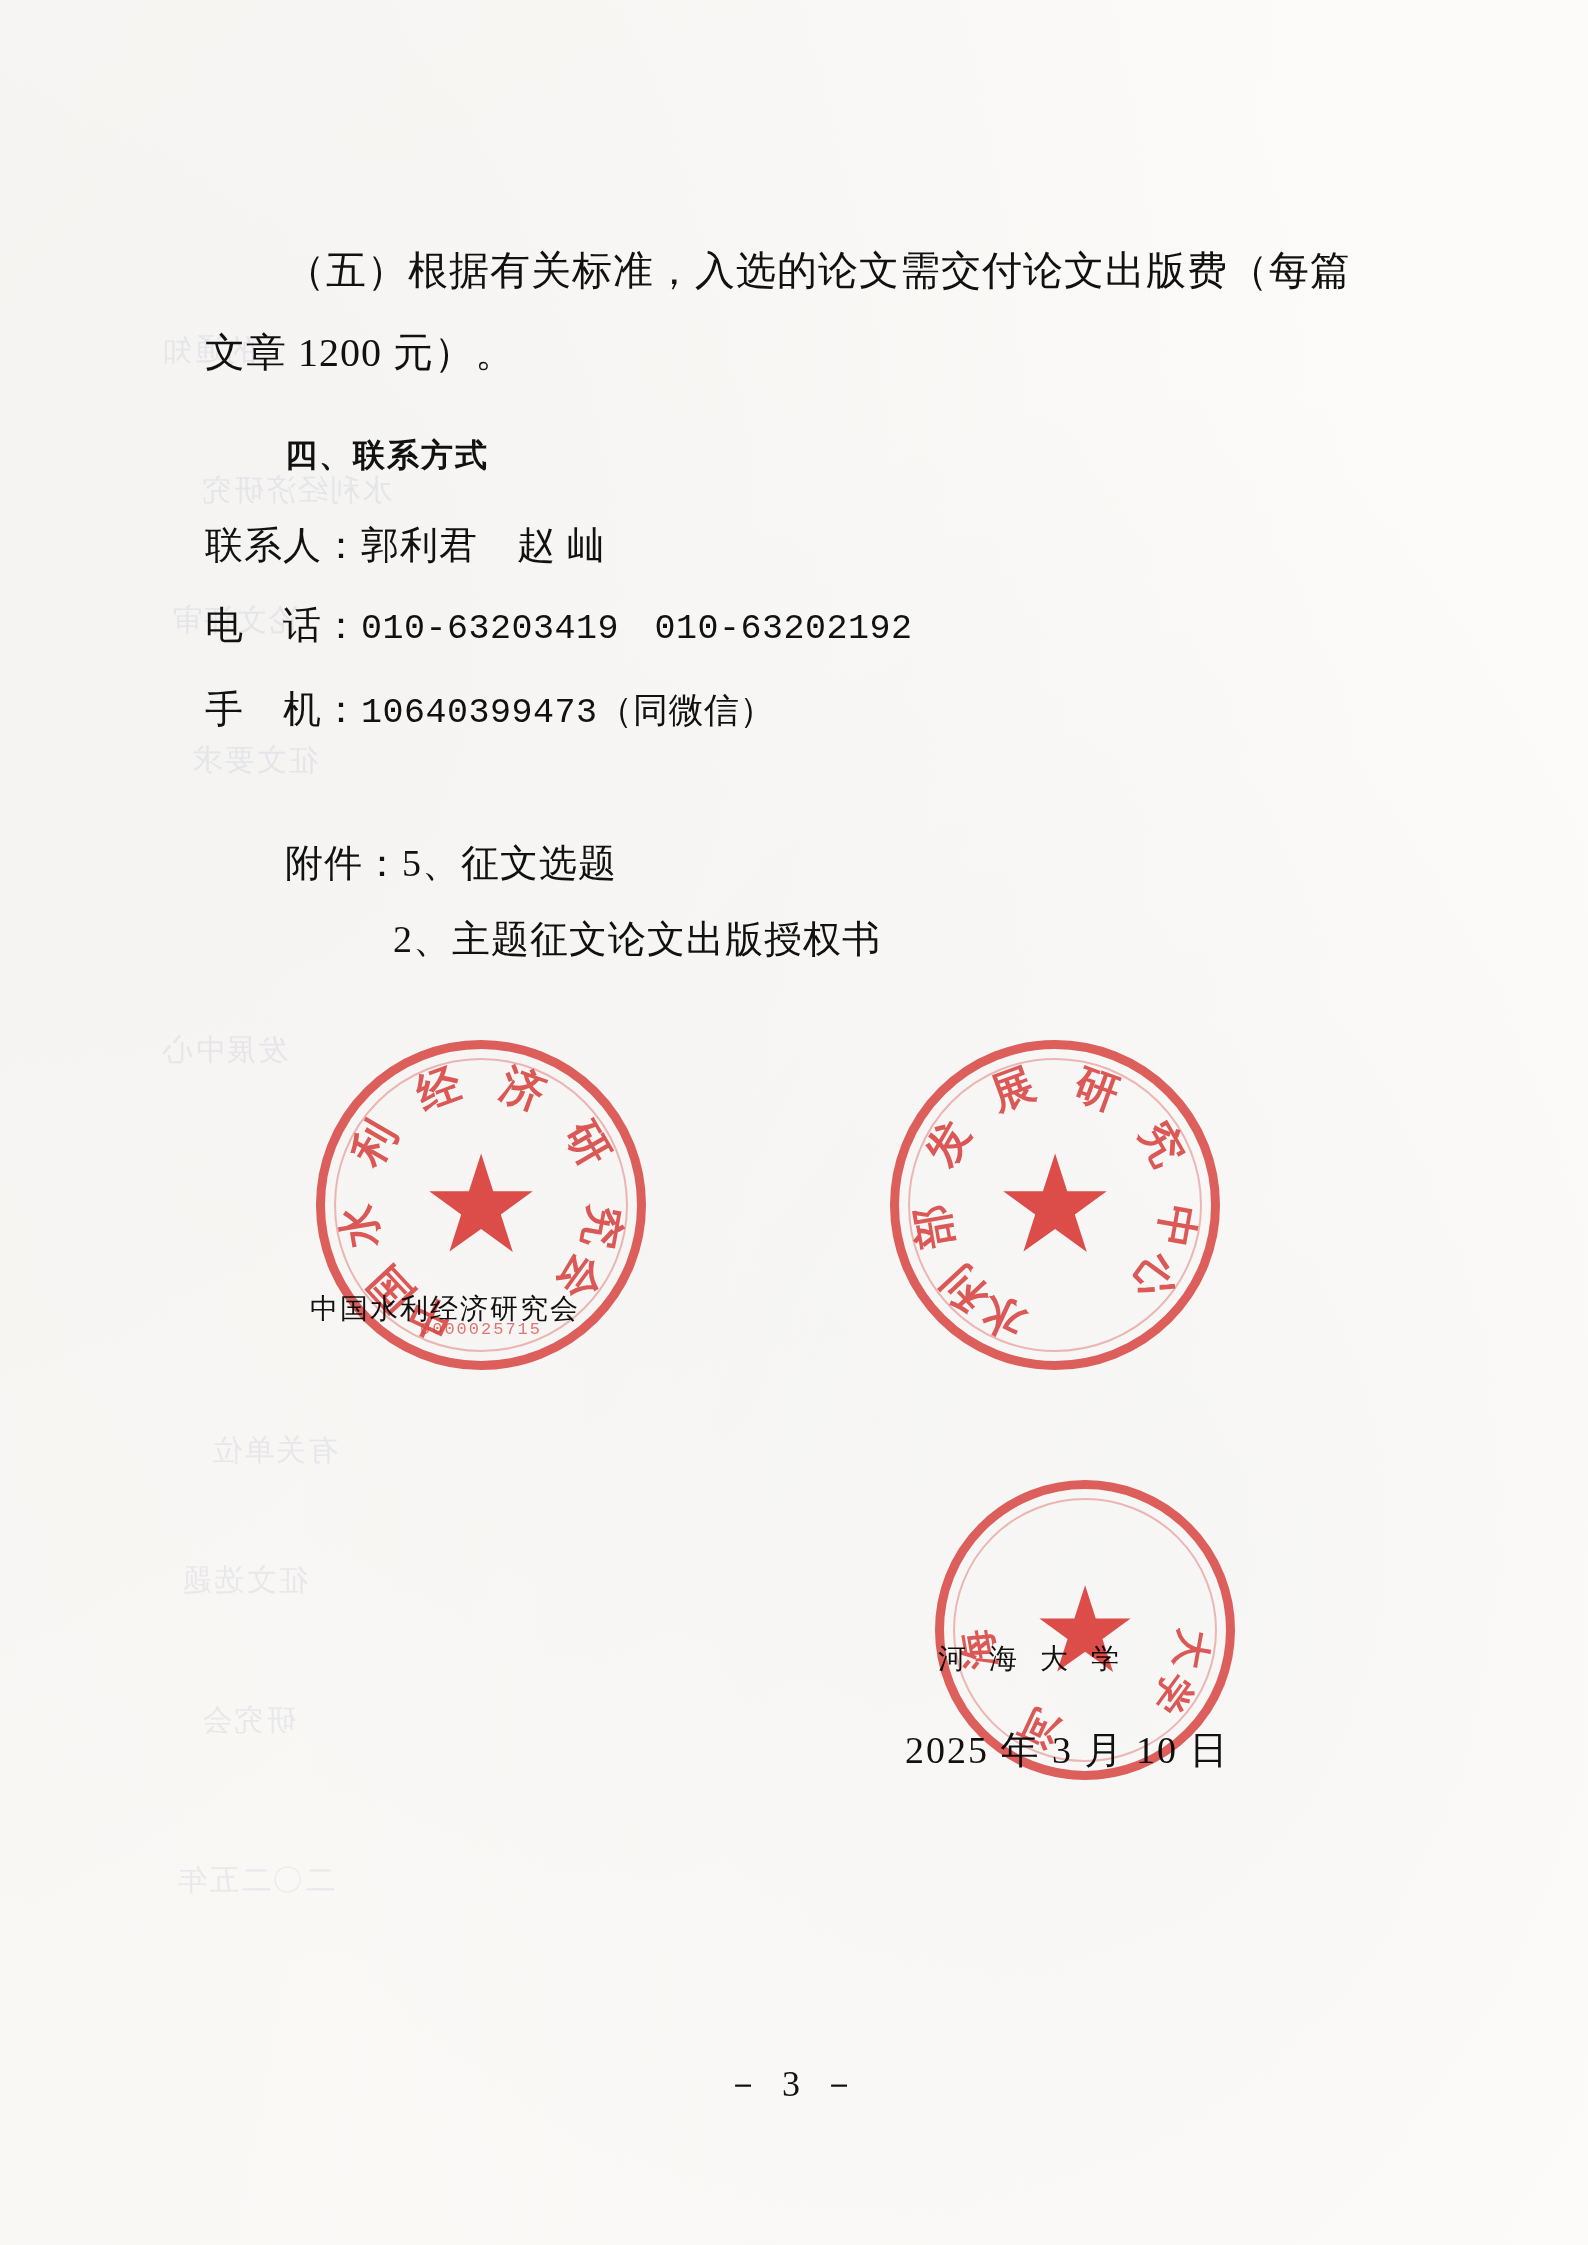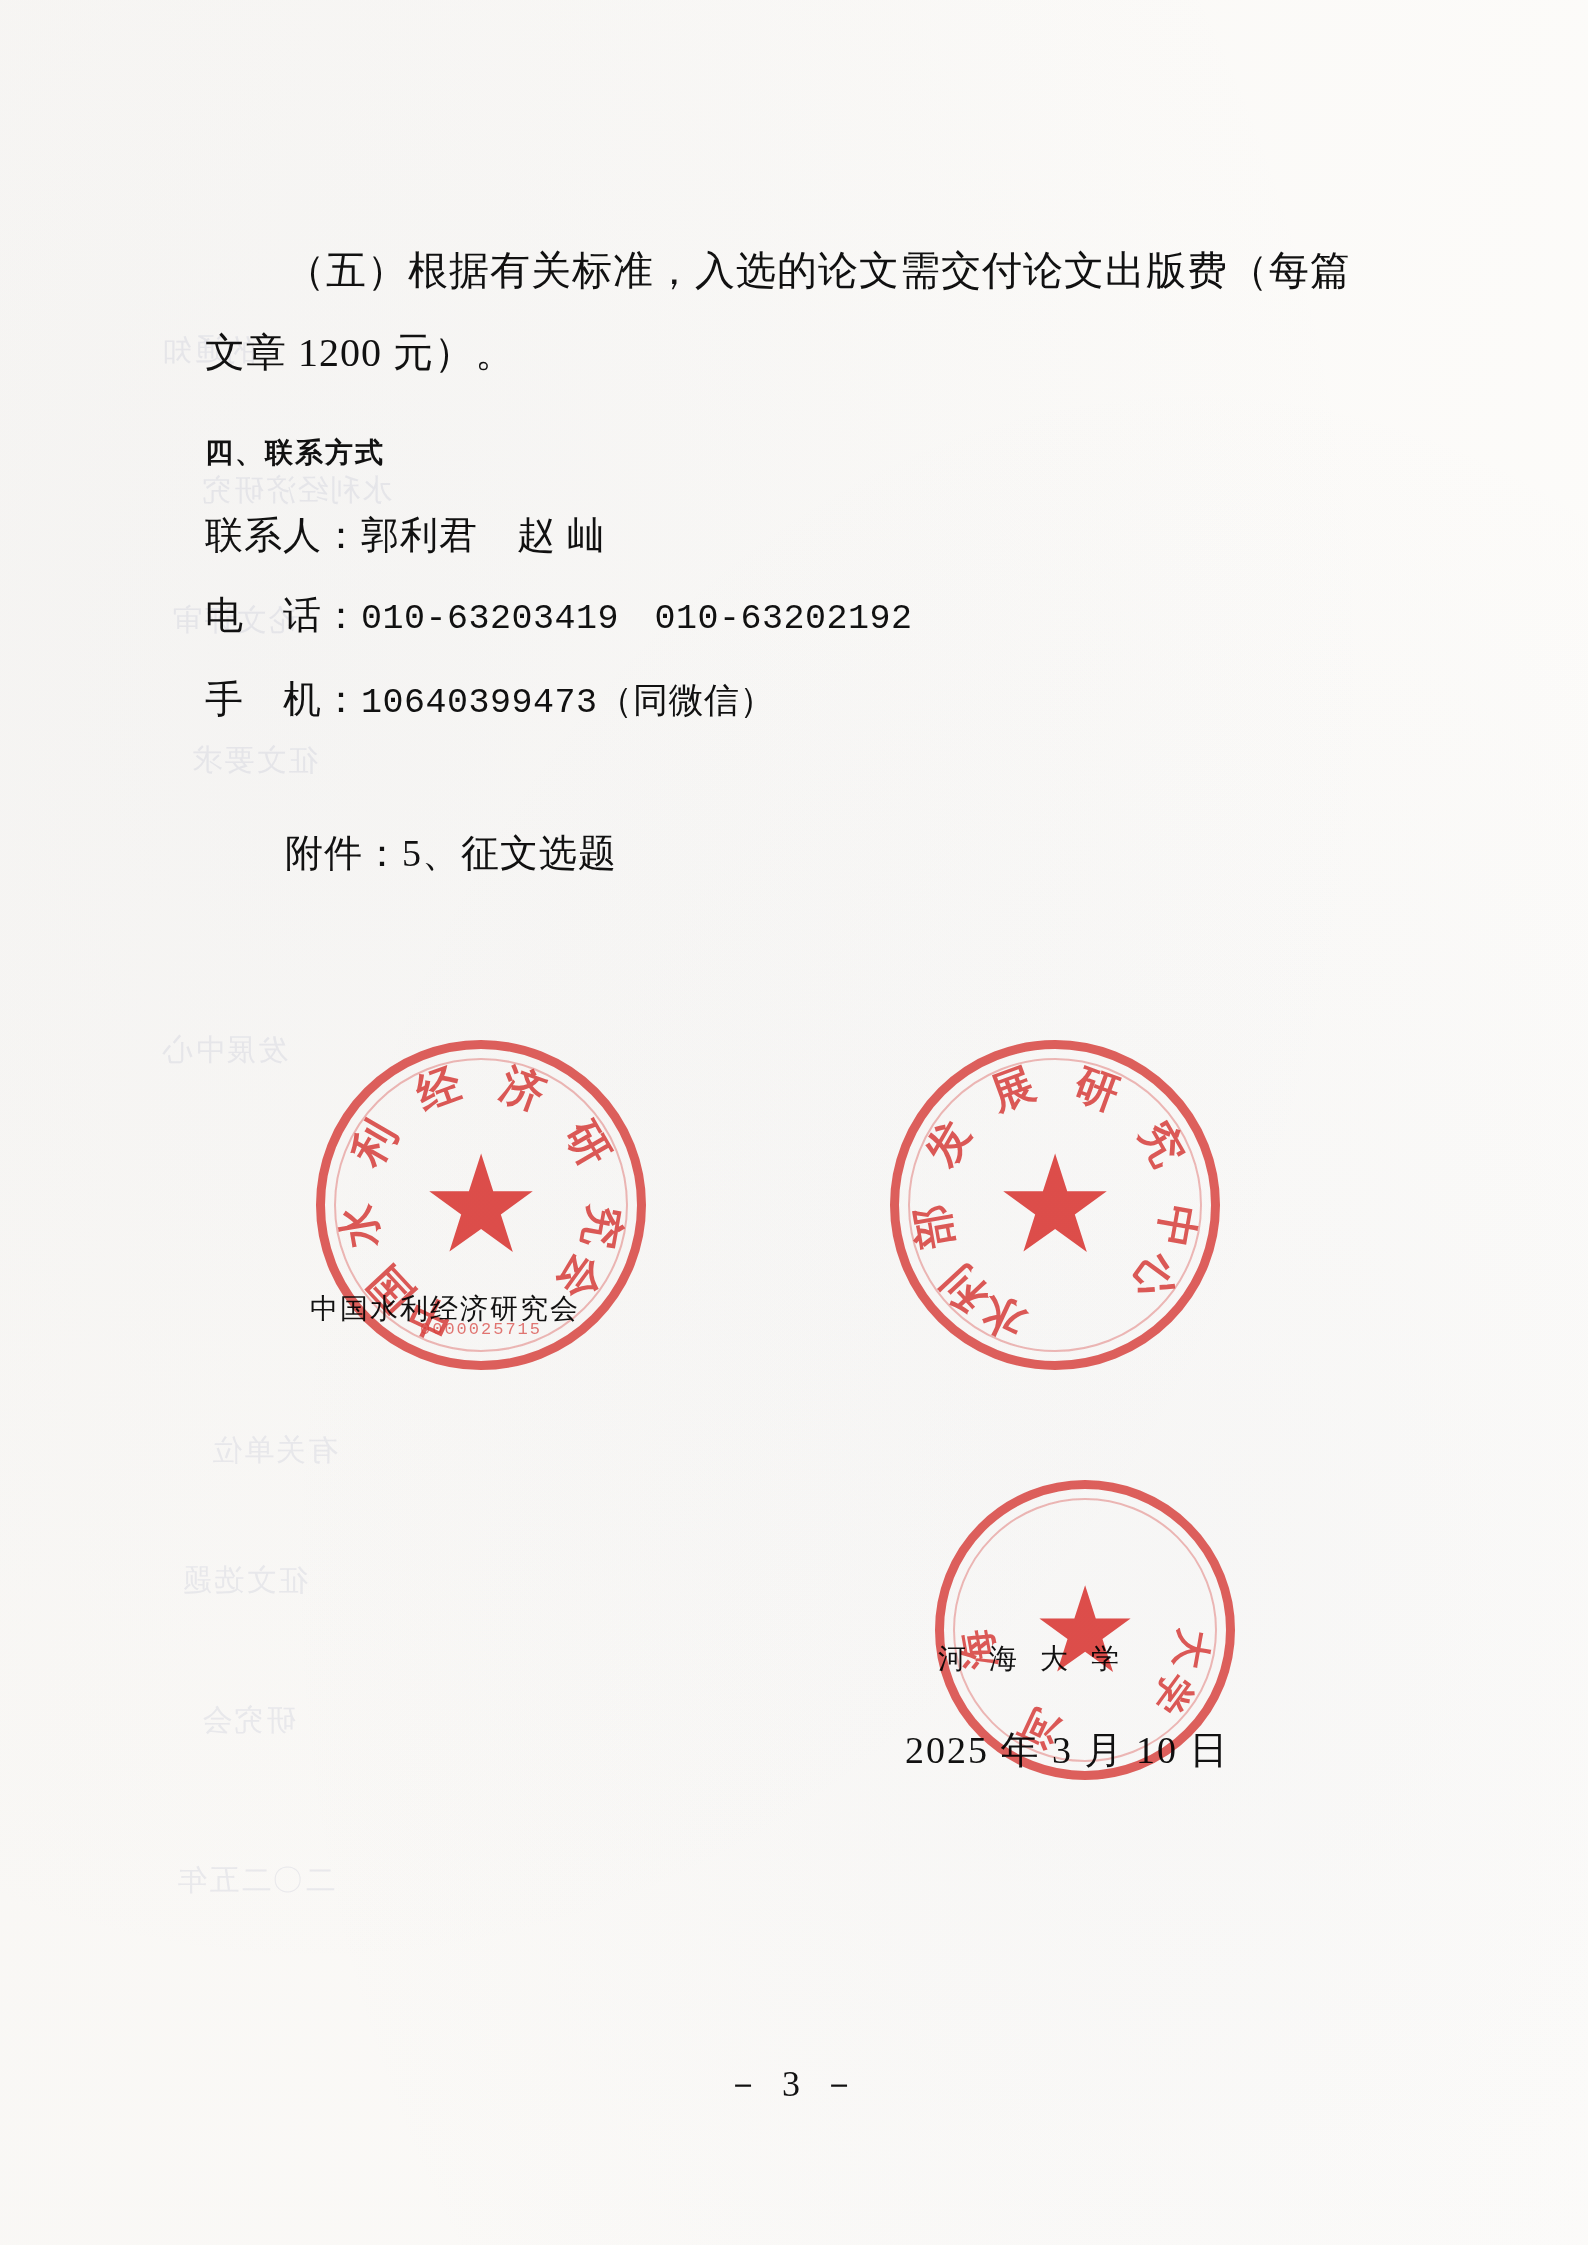--- a/index.html
+++ b/index.html
@@ -48,24 +48,25 @@
     z-index: 3;
   }
 
   .para {
     font-size: 40px;
     line-height: 82px;
     letter-spacing: 1px;
   }
 
   .sec-title {
-    font-size: 28px;
+    font-size: 32px;
     font-weight: bold;
     letter-spacing: 2px;
     margin-top: 22px;
+    margin-left: 80px;
   }
 
   .contact-line {
     font-size: 38px;
     line-height: 80px;
     letter-spacing: 1px;
   }
   .contact-line .label { display: inline-block; }
   .mono {
     font-family: "Liberation Mono", "DejaVu Sans Mono", monospace;
@@ -200,20 +201,21 @@
       <span class="label">电　话：</span><span class="mono">010-63203419　010-63202192</span>
     </div>
 
     <div class="contact-line">
       <span class="label">手　机：</span><span class="mono">10640399473（同微信）</span>
     </div>
 
 
     <div class="attach-block">
       <div class="attach-line-1">附件：5、征文选题</div>
+      <div class="attach-line-2">2、主题征文论文出版授权书</div>
     </div>
 
   </div>
 
   <div class="seal" id="seal-shuili-jingji">
     <div class="inner-ring"></div>
     <div class="arc-text">
         <span style="font-size: 43px; transform: rotate(-100deg) translate(0px, -123px) translate(-50%, -50%) rotate(0deg);">水</span>
         <span style="font-size: 43px; transform: rotate(-60deg) translate(0px, -123px) translate(-50%, -50%) rotate(0deg);">利</span>
         <span style="font-size: 43px; transform: rotate(-20deg) translate(0px, -123px) translate(-50%, -50%) rotate(0deg);">经</span>

